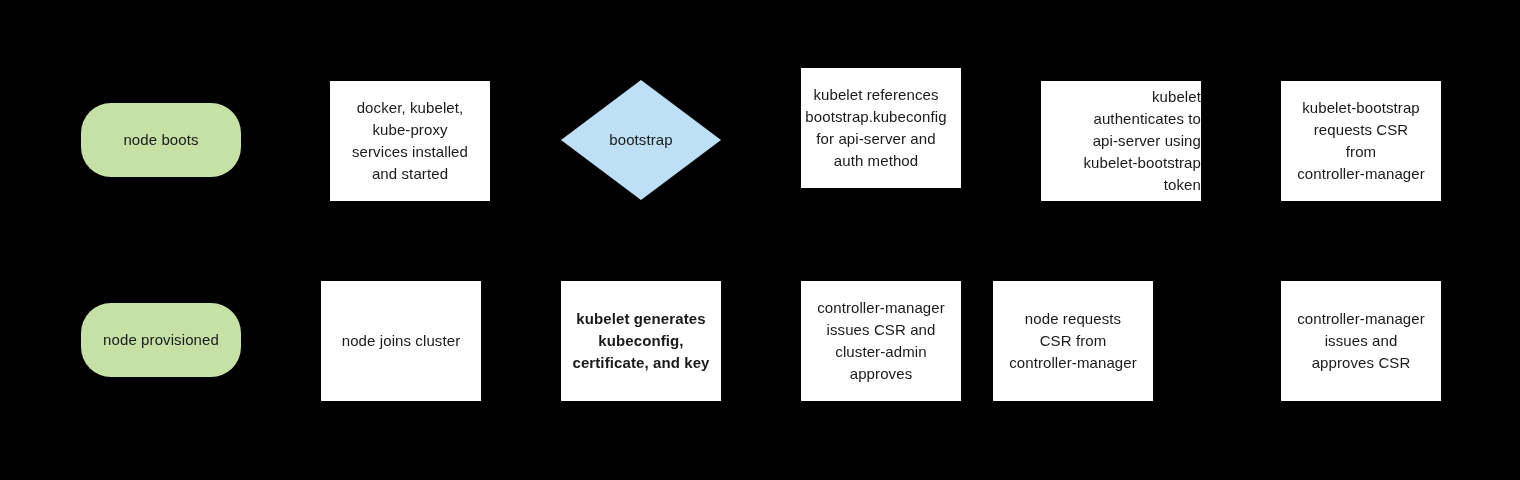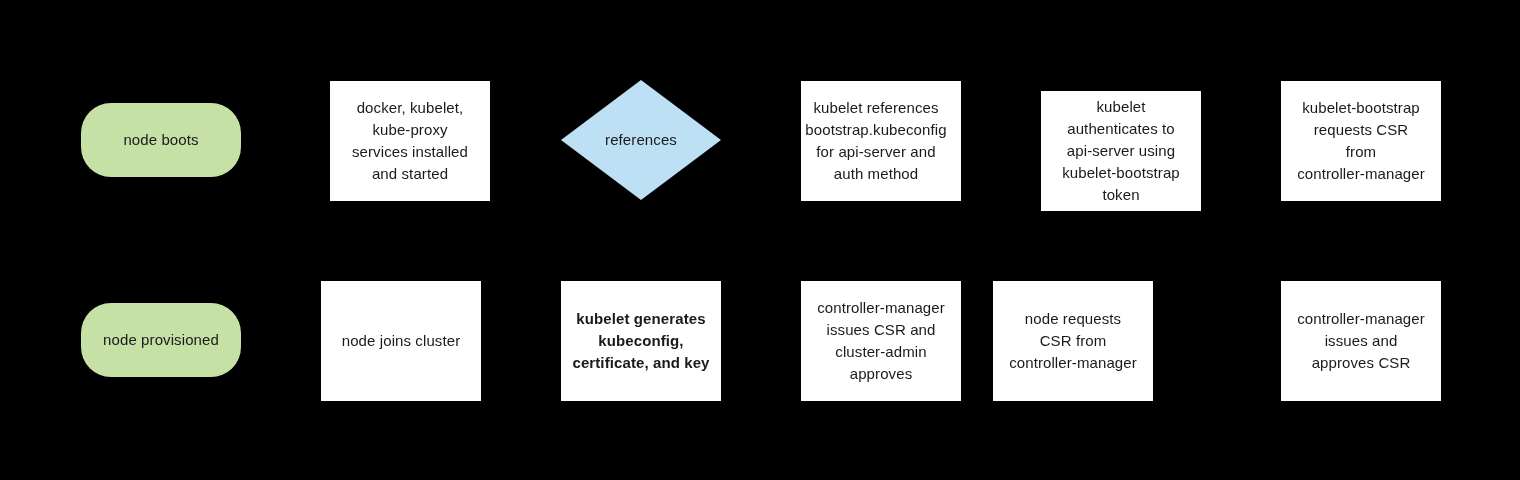--- a/index.html
+++ b/index.html
@@ -104,31 +104,31 @@
 
   <div class="node box" style="left:321px; top:81px;margin-left:9px;">
     <span class="label">docker, kubelet,
 kube-proxy
 services installed
 and started</span>
   </div>
 
   <div class="node diamond" style="left:561px; top:80px;">
     <span class="shape"></span>
-    <span class="label">references</span>
+    <span class="label">bootstrap</span>
   </div>
 
-  <div class="node box overflow" style="left:801px; top:81px;">
+  <div class="node box overflow" style="left:801px; top:68px;">
     <span class="label">kubelet references
 bootstrap.kubeconfig
 for api-server and
 auth method</span>
   </div>
 
-  <div class="node box" style="left:1041px; top:91px;">
+  <div class="node box" style="left:1041px; top:81px;text-align:right;">
     <span class="label">kubelet
 authenticates to
 api-server using
 kubelet-bootstrap
 token</span>
   </div>
 
   <div class="node box" style="left:1281px; top:81px;">
     <span class="label">kubelet-bootstrap
 requests CSR

